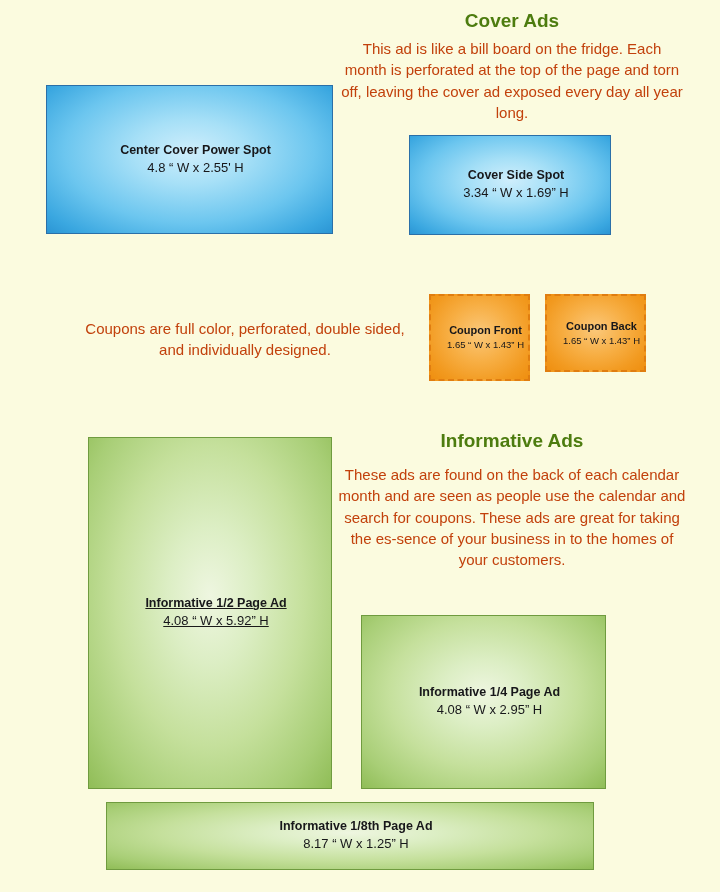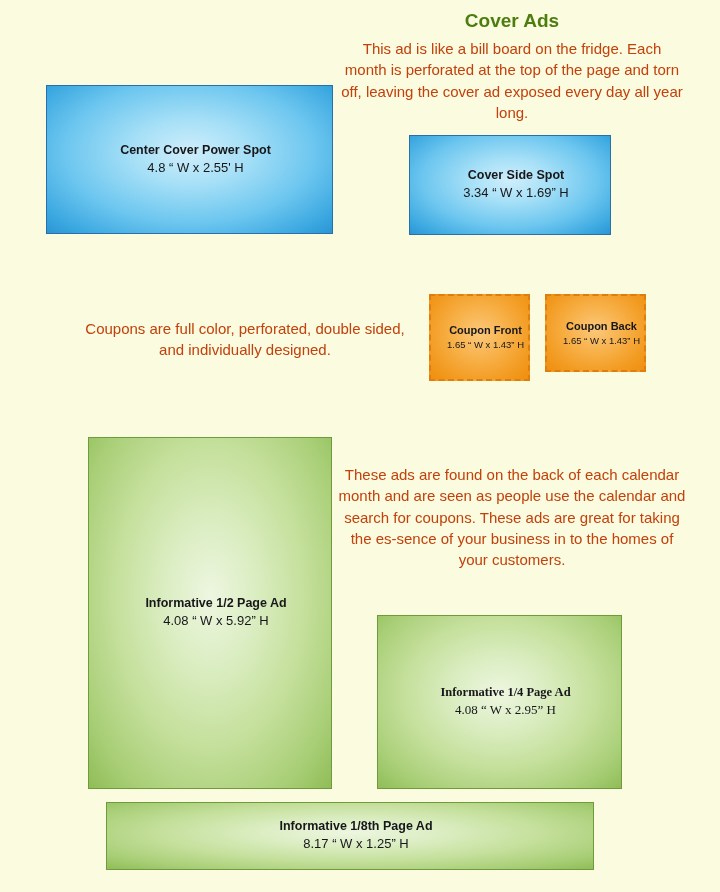--- a/index.html
+++ b/index.html
@@ -103,29 +103,30 @@
   <div class="abs box orange" style="left:429px; top:294px; width:101px; height:87px;">
     <div class="lbl">Coupon Front</div>
     <div class="dim">1.65 “ W x 1.43” H</div>
   </div>
 
   <div class="abs box orange" style="left:545px; top:294px; width:101px; height:78px;">
     <div class="lbl">Coupon Back</div>
     <div class="dim">1.65 “ W x 1.43” H</div>
   </div>
 
+  <div class="abs section-title" style="left:338px; top:430px; width:348px;">Informative Ads</div>
 
   <div class="abs para" style="left:338px; top:464px; width:348px;">These ads are found on the back of each calendar month and are seen as people use the calendar and search for coupons. These ads are great for taking the es-sence of your business in to the homes of your customers.</div>
 
-  <div class="abs box green" style="left:88px; top:437px; width:244px; height:352px;">
+  <div class="abs box green" style="left:88px; top:437px; width:244px; height:352px;text-decoration:underline;">
     <div class="lbl">Informative 1/2 Page Ad</div>
     <div class="dim">4.08 “ W x 5.92” H</div>
   </div>
 
-  <div class="abs box green" style="left:377px; top:615px; width:245px; height:174px;font-family:Liberation Serif, serif;">
+  <div class="abs box green" style="left:361px; top:615px; width:245px; height:174px;">
     <div class="lbl">Informative 1/4 Page Ad</div>
     <div class="dim">4.08 “ W x 2.95” H</div>
   </div>
 
   <div class="abs box green" style="left:106px; top:802px; width:488px; height:68px;">
     <div class="lbl">Informative 1/8th Page Ad</div>
     <div class="dim">8.17 “ W x 1.25” H</div>
   </div>
 
 </div>

